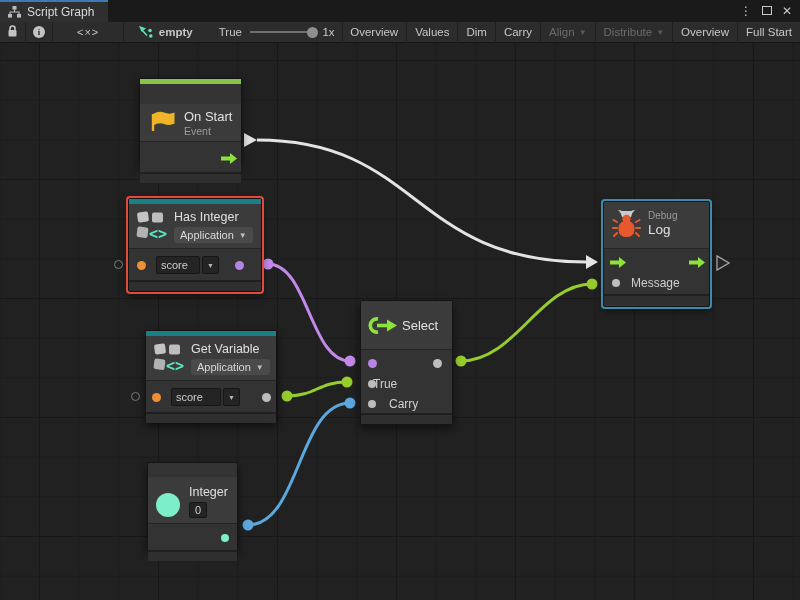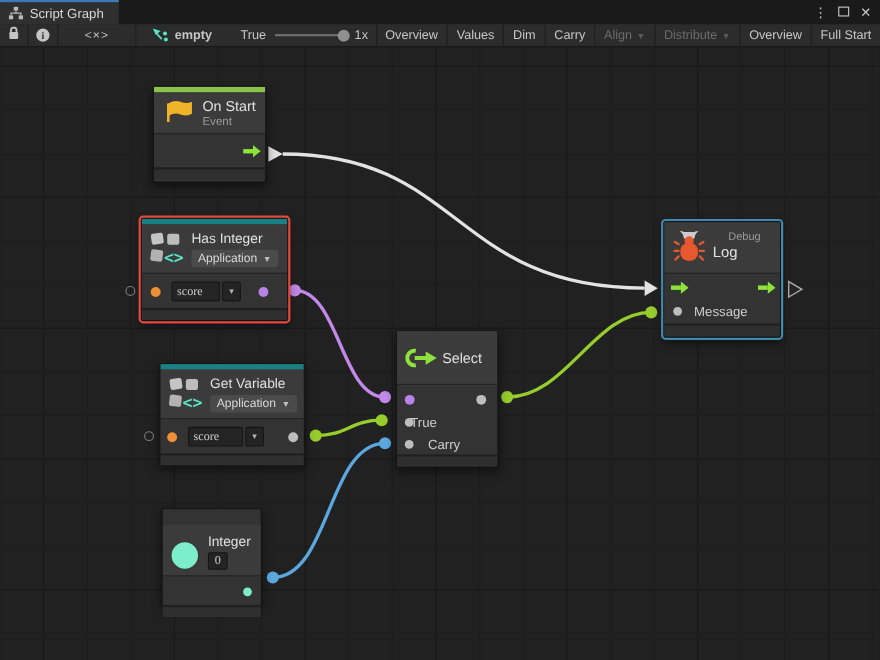--- a/index.html
+++ b/index.html
@@ -64,21 +64,21 @@
   .dot.small { width:8px; height:8px; }
   .dot.orange { background:var(--orange); }
   .dot.purple { background:var(--purple); }
   .dot.gray { background:#bdbdbd; }
   .dot.mint { background:var(--mint); }
   .hollow-port { position:absolute; width:9px; height:9px; border-radius:50%; border:1.5px solid #7a7a7a; }
 
   .pill { position:absolute; height:16px; background:#4a4a4a; border-radius:3px; display:flex; align-items:center; padding:0 6px; font-size:11px; color:#d9d9d9; white-space:nowrap; }
   .pill .caret { margin-left:5px; color:#bdbdbd; }
 
-  .nfield { position:absolute; background:#242424; border:1px solid #161616; border-radius:2px; color:#cccccc; font-size:11px; font-family:Liberation Serif, serif; padding:0 4px; outline:none; }
+  .nfield { position:absolute; background:#242424; border:1px solid #161616; border-radius:2px; color:#cccccc; font-size:11px; font-family:Liberation Sans, sans-serif; padding:0 4px; outline:none; }
   .fld-caretbox { position:absolute; background:#242424; border:1px solid #161616; border-radius:2px; display:flex; align-items:center; justify-content:center; color:#b5b5b5; font-size:7px; }
 
   .flow-arrow { position:absolute; }
   .row-label { position:absolute; color:#cfcfcf; font-size:12px; white-space:nowrap; }
   .icon-abs { position:absolute; }
   .int-circle { position:absolute; width:24px; height:24px; border-radius:50%; background:var(--mint); }
 </style>
 </head>
 <body>
 
@@ -180,21 +180,21 @@
       <circle cx="248" cy="525" r="5.5" fill="#5ba7de"></circle>
       <circle cx="350" cy="403" r="5.5" fill="#5ba7de"></circle>
       <path d="M461,361 C515,361 540,284 592,284" stroke="#97cc2d" stroke-width="3" fill="none"></path>
       <circle cx="461" cy="361" r="5.5" fill="#97cc2d"></circle>
       <circle cx="592" cy="284" r="5.5" fill="#97cc2d"></circle>
       <polygon points="717,256 717,270 729,263" fill="#252525" stroke="#a8a8a8" stroke-width="1.3"></polygon>
     </svg>
 
   <div class="node" style="left:139px; top:78px; width:103px; height:88px;">
     <div class="colorbar green"></div>
-    <div class="hdr" style="height:37px;">
+    <div class="hdr" style="height:37px;margin-top:20px;">
       <span class="icon-abs" style="left:10px; top:5px;">
         <svg width="27" height="27" viewBox="0 0 27 27">
           <path d="M3,5 Q9,1.5 14,3.5 Q20,5.8 24.5,3.5 L24.5,14.5 Q20,17 14,15 Q9,13 3,16.5 Z" fill="#f0b428"></path>
           <path d="M3,5 L3,22" stroke="#f0b428" stroke-width="2.4"></path>
         </svg>
       </span>
       <span class="ntitle" style="left:44px; top:5px;">On Start</span>
       <span class="nsub" style="left:44px; top:21px;">Event</span>
     </div>
     <div class="nbody" style="height:31px;">
@@ -296,21 +296,21 @@
             <line x1="5" y1="13" x2="1.5" y2="11"></line>
               <line x1="24" y1="13" x2="27.5" y2="11"></line>
             <line x1="5" y1="19" x2="1" y2="19"></line>
               <line x1="24" y1="19" x2="28" y2="19"></line>
             <line x1="5" y1="24" x2="2" y2="27"></line>
               <line x1="24" y1="24" x2="27" y2="27"></line>
           </g>
           <rect x="6.5" y="12" width="16" height="16" rx="7" fill="#e8582e"></rect>
         </svg>
       </span>
-      <span class="nsurtitle" style="left:58px; top:8px;">Debug</span>
+      <span class="nsurtitle" style="left:44px; top:8px;">Debug</span>
       <span class="ntitle" style="left:44px; top:20px; font-size:13.5px;">Log</span>
     </div>
     <div class="nbody" style="height:24px;">
       <span class="flow-arrow" style="left:6px; top:5.5px;">
         <svg width="16" height="13" viewBox="0 0 16 13">
           <rect x="0" y="4.5" width="9" height="4" fill="var(--flow-green)"></rect>
           <polygon points="9,1 16,6.5 9,12" fill="var(--flow-green)"></polygon>
         </svg>
       </span>
       <span class="flow-arrow" style="right:4px; top:5.5px;">

